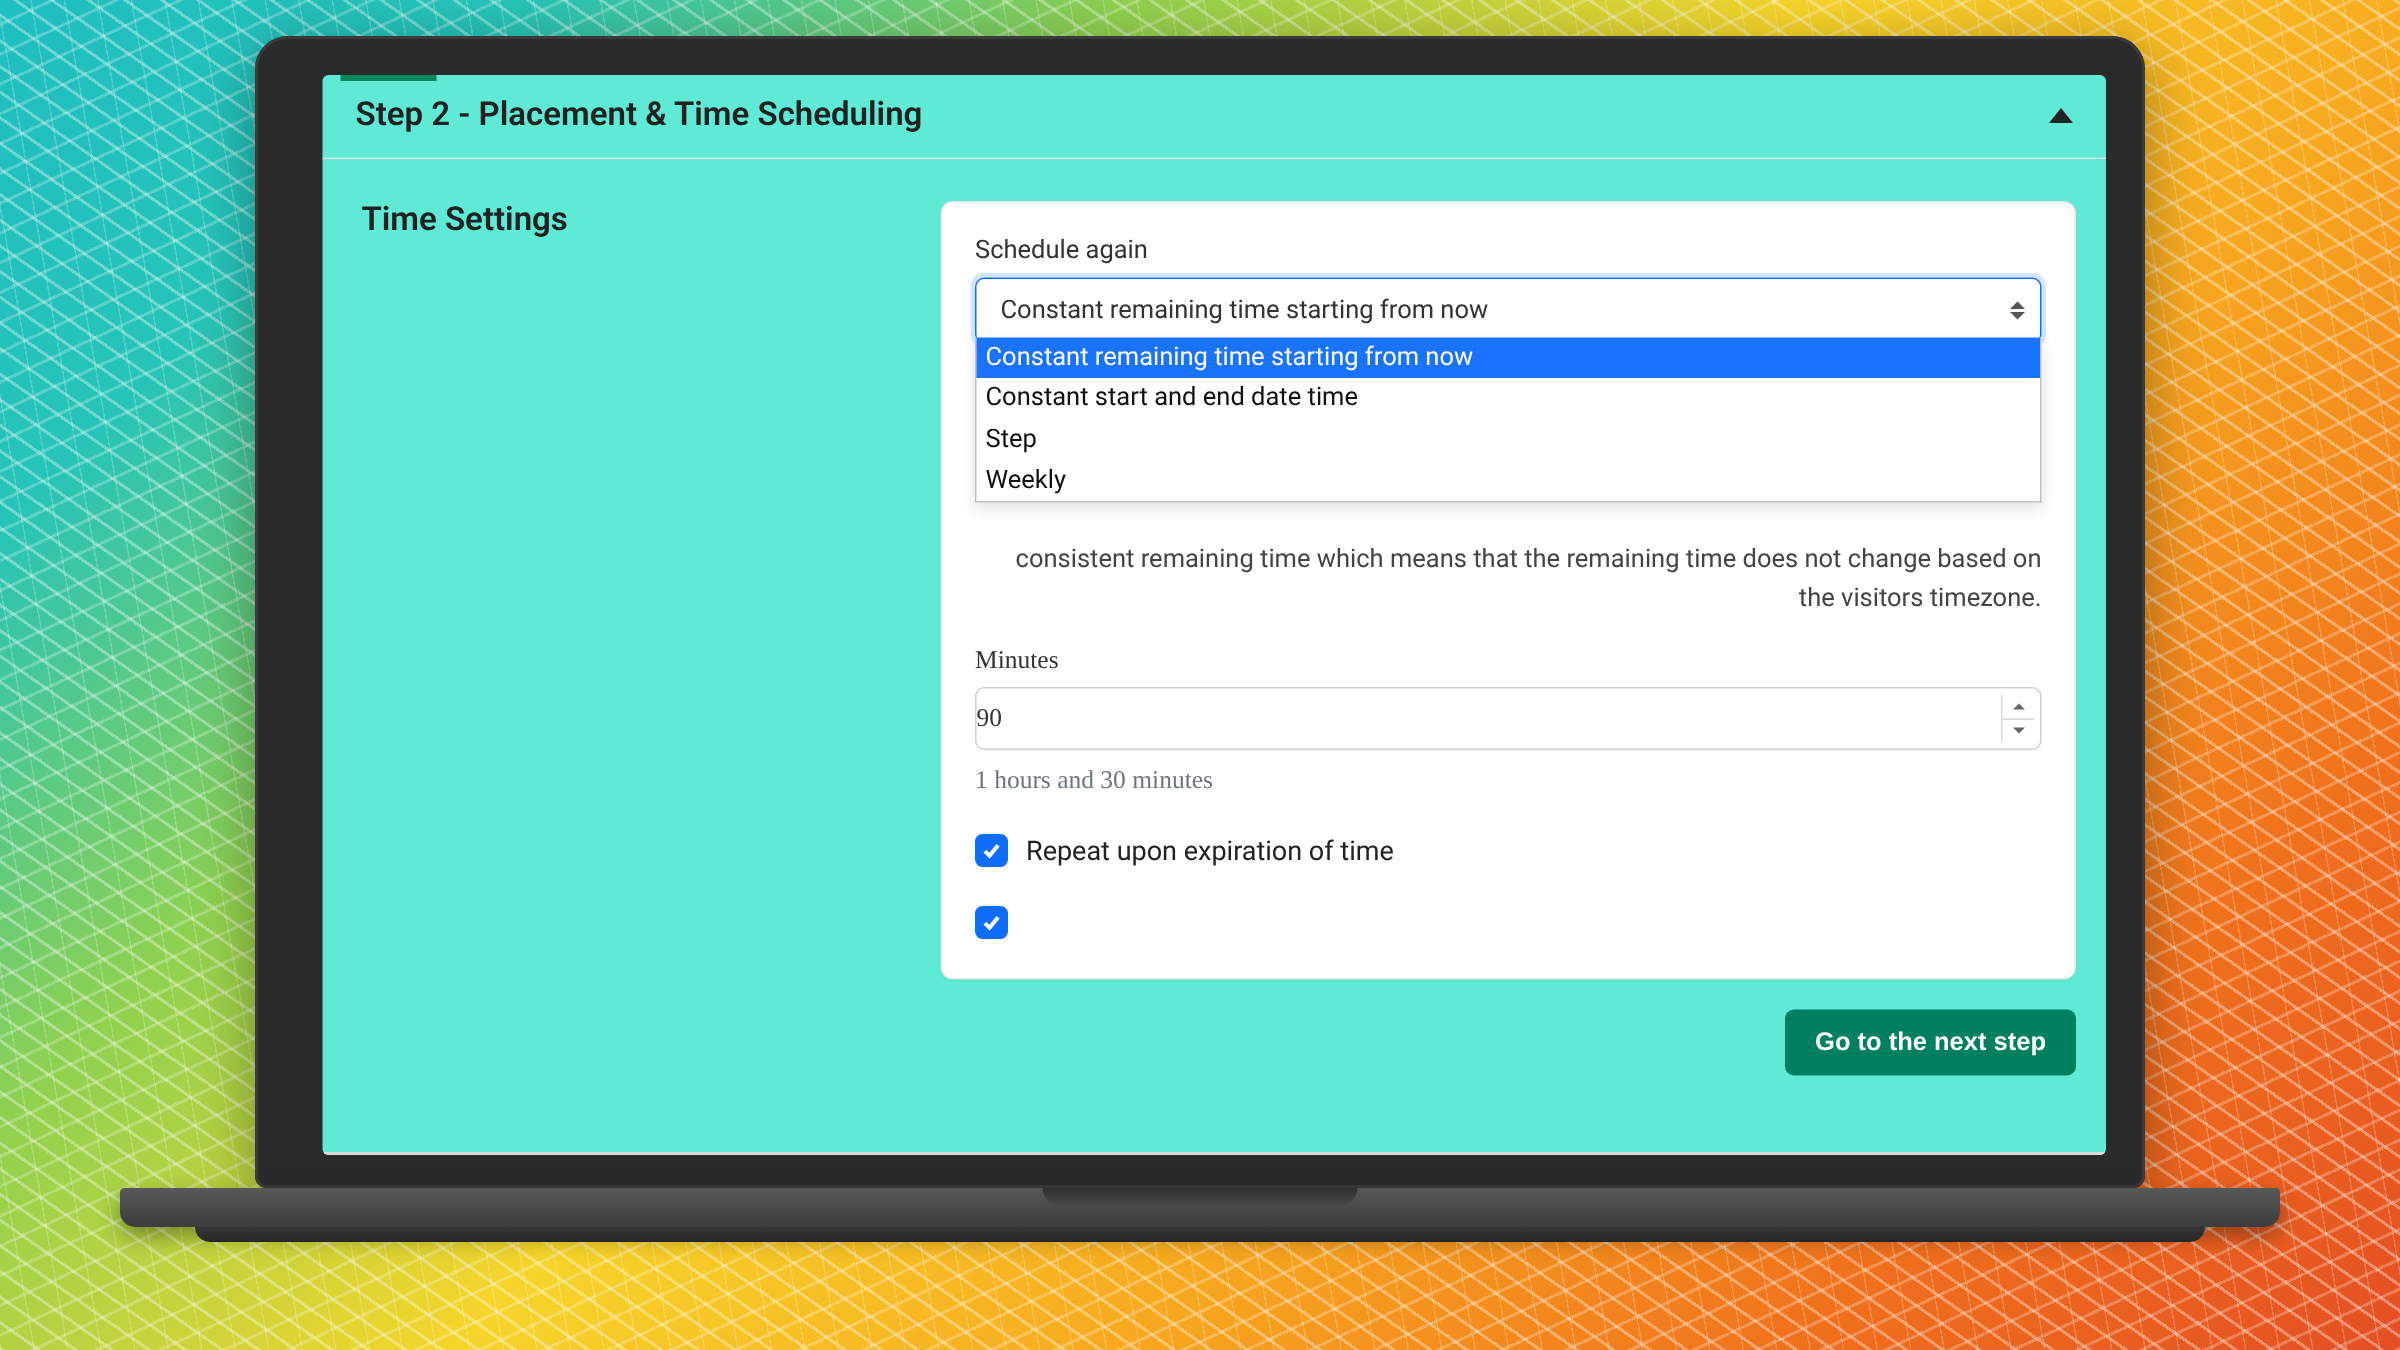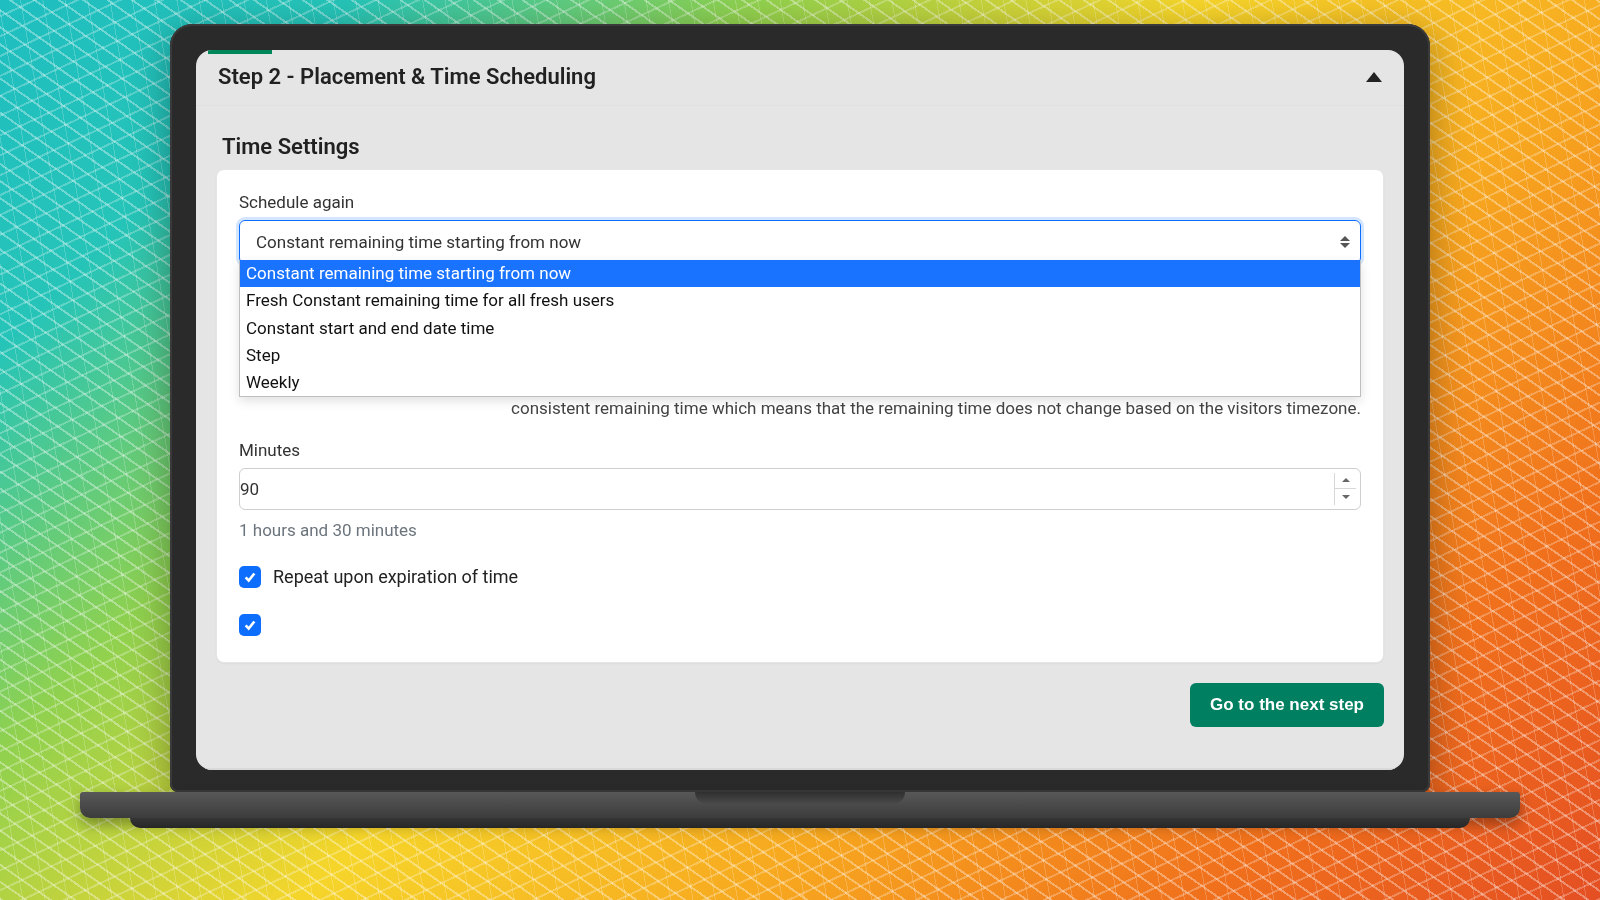--- a/index.html
+++ b/index.html
@@ -21,25 +21,26 @@
     left: 170px; top: 24px;
     width: 1260px;
   }
   .screen-frame {
     background: #2a2a2a;
     border-radius: 22px 22px 8px 8px;
     padding: 26px 26px 22px 26px;
     box-shadow: 0 10px 40px rgba(0,0,0,0.35), inset 0 0 0 2px #3a3a3a;
   }
   .screen {
-    background: #e5e5e5;
-    border-radius: 16px;
+    background: #5eead4;
+    border-radius: 4px;
     height: 720px;
     position: relative;
     overflow: hidden;
+    margin-left: 19px;
   }
   .base-top {
     height: 26px;
     background: linear-gradient(#585858, #3c3c3c);
     margin: 0 -90px;
     border-radius: 3px 3px 10px 10px;
     position: relative;
     box-shadow: 0 6px 14px rgba(0,0,0,0.35);
   }
   .notch {
@@ -64,22 +65,21 @@
     display: flex; align-items: center; justify-content: space-between;
     padding: 14px 22px 16px 22px;
     border-bottom: 1px solid #e0e0e0;
   }
   .step-title { font-size: 22px; font-weight: 600; color: #212121; }
   .collapse-caret { width: 0; height: 0; border-left: 8px solid transparent; border-right: 8px solid transparent; border-bottom: 10px solid #222; }
 
   .body {
     display: flex;
     padding: 28px 20px 20px 20px;
-    gap: 10px;
-    flex-direction: column;
+    gap: 32px;
   }
   .left-col { width: 360px; padding-left: 6px; }
   .section-title { font-size: 22px; font-weight: 600; color: #212121; }
 
   .card {
     flex: 1;
     background: #fff;
     border: 1px solid #e5e5e5;
     border-radius: 8px;
     padding: 22px 22px 26px 22px;
@@ -126,21 +126,21 @@
   }
   .dropdown .opt.selected { background: #1a73ff; color: #fff; }
 
   .desc {
     margin-top: 132px;
     font-size: 17px; color: #444;
     line-height: 1.5;
     text-align: right;
   }
 
-  .minutes-block { margin-top: 18px; }
+  .minutes-block { margin-top: 18px; font-family: Liberation Serif, serif; }
   .num-input {
     position: relative;
     border: 1px solid #cfcfcf;
     border-radius: 6px;
     height: 42px;
     display: flex; align-items: center;
     padding: 0 34px 0 0;
     font-size: 17px; color: #333;
     margin-top: 6px;
   }
@@ -211,21 +211,20 @@
           <div class="select-box">
             <span>Constant remaining time starting from now</span>
             <div class="select-spinner">
               <div class="sp-up"></div>
               <div class="sp-down"></div>
             </div>
           </div>
 
           <div class="dropdown">
             <div class="opt selected">Constant remaining time starting from now</div>
-            <div class="opt">Fresh Constant remaining time for all fresh users</div>
             <div class="opt">Constant start and end date time</div>
             <div class="opt">Step</div>
             <div class="opt">Weekly</div>
           </div>
 
           <div class="desc">consistent remaining time which means that the remaining time does not change based on the visitors timezone.</div>
 
           <div class="minutes-block">
             <div class="field-label">Minutes</div>
             <div class="num-input">

